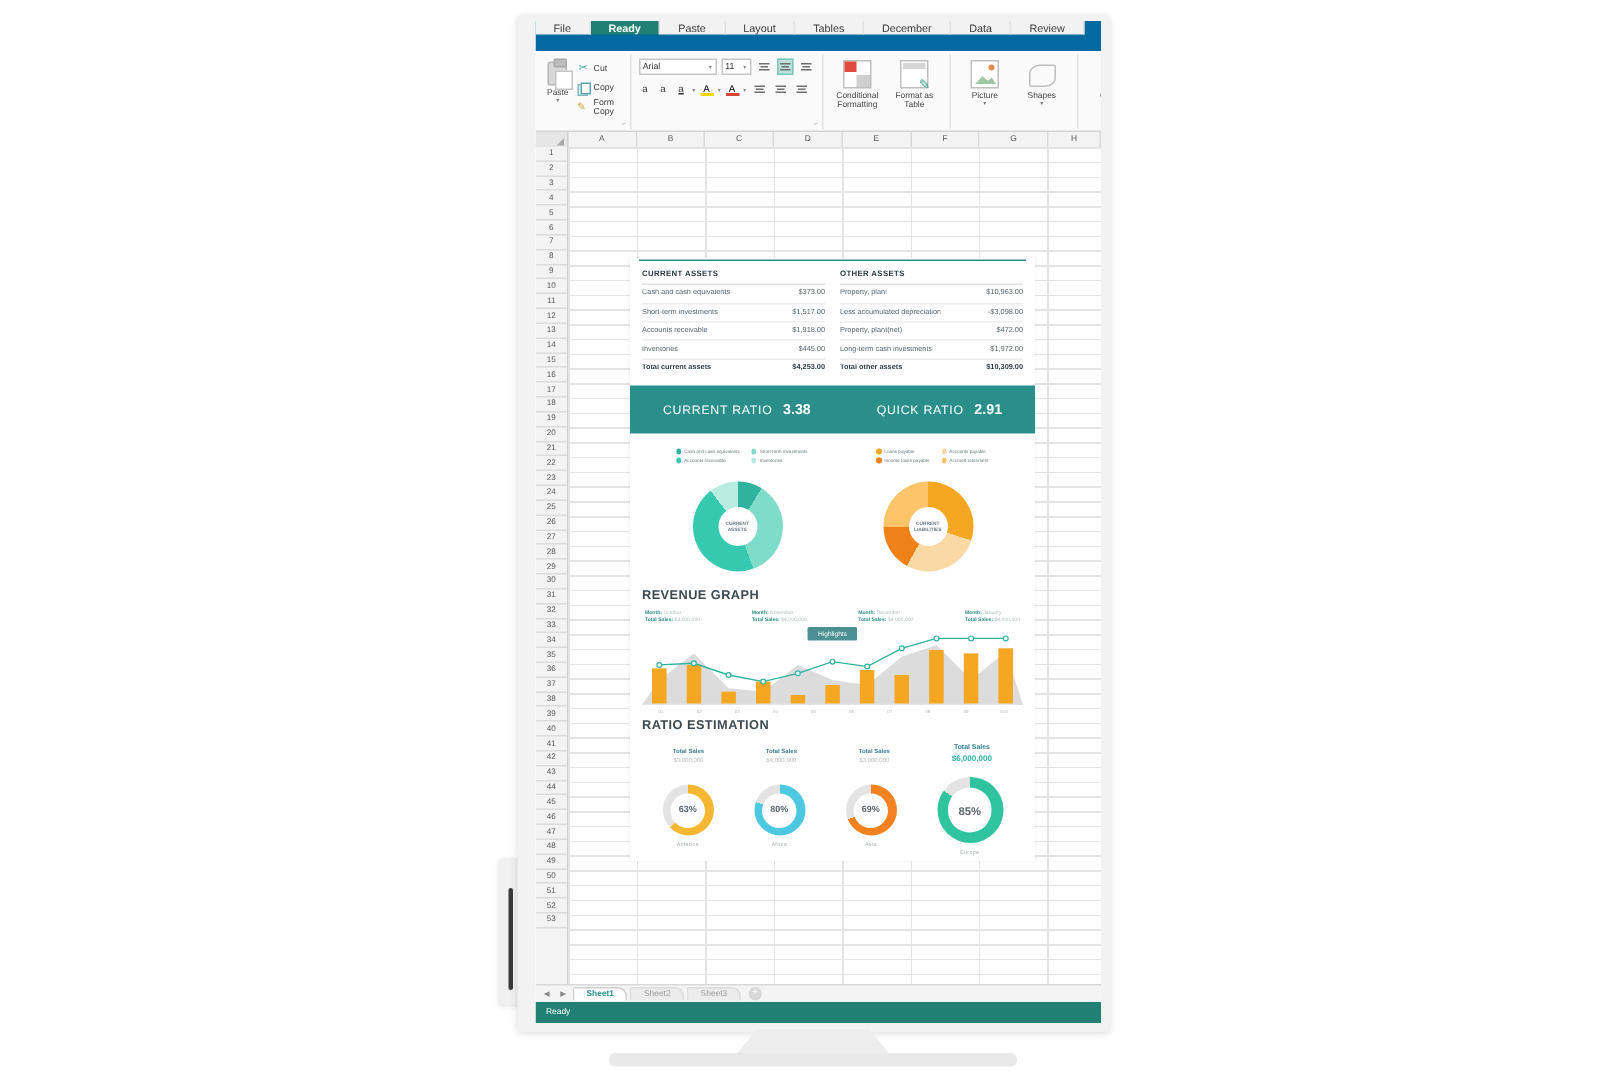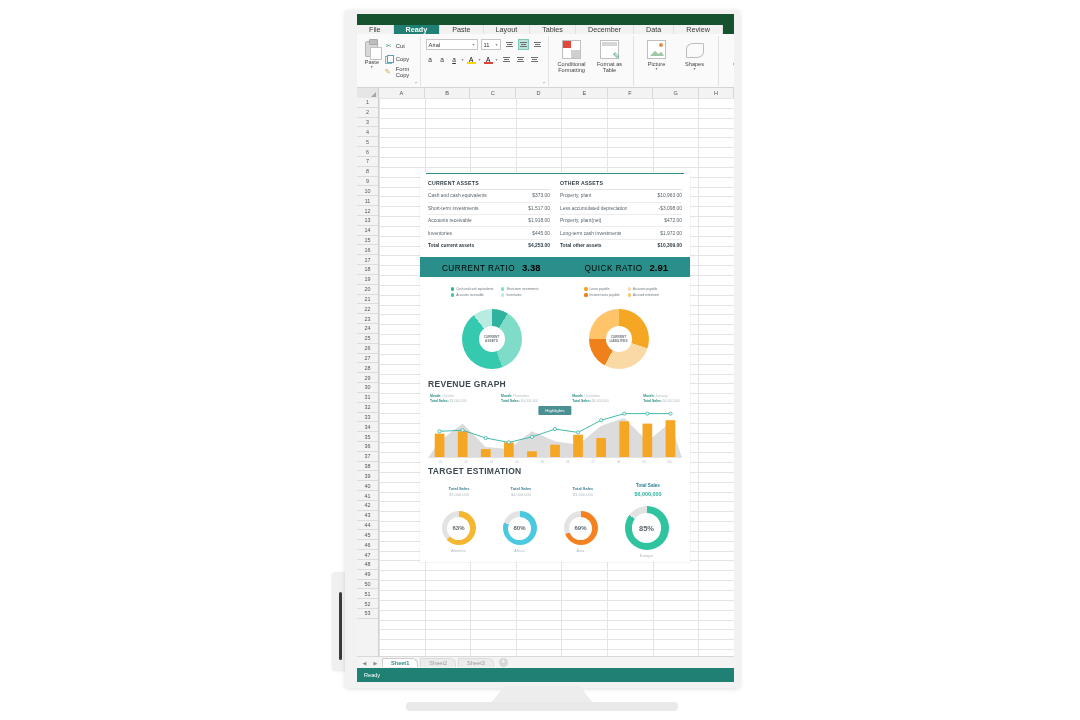--- a/index.html
+++ b/index.html
@@ -37,21 +37,21 @@
     background: #ededed;
     clip-path: polygon(14% 0, 86% 0, 100% 100%, 0% 100%);
   }
   #monitor-base {
     position: absolute; left: 406px; top: 702px; width: 272px; height: 9px;
     background: #e9e9e9; border-radius: 4px;
   }
 
   
   #ribbon { position:absolute; left:0; top:0; width:377px; background:#f2f2f2; }
-  #tab-strip { display:flex; height:20px; background:#14532d; align-items:flex-end; }
+  #tab-strip { display:flex; height:20px; background:#0369a1; align-items:flex-start; }
   .ribbon-tab {
     flex: 0 0 auto; padding: 0 12px; font-size: 7.2px; color: #3a3a3a;
     display:flex; align-items:center; justify-content:center;
     border-right: 1px solid #e0e0e0; background: #f2f2f2; white-space: nowrap;
   }
   .ribbon-tab.active { background:#1f8073; color:#fff; font-weight:bold; }
   #ribbon-body {
     height: 54px; background:#fafafa; border-bottom:1px solid #d4d4d4;
     display:flex; align-items:stretch; padding: 2px 0 0 0;
   }
@@ -147,21 +147,21 @@
   .bar-strip { display:flex; align-items:center; padding:6px 8px 4px 8px; gap:10px; }
   .bar-wrap { width:122px; }
   .bar-track { height:9px; background:#efefef; display:flex; }
   .bar-fill { height:9px; background:#f0b429; background-image:repeating-linear-gradient(90deg, #f5bf41 0 3px, #ebaa21 3px 4px); }
   .bar-axis { position:relative; height:7px; border-top:1px solid #d6d6d6; margin-top:1px; }
   .bar-axis span { position:absolute; top:1px; font-size:3.4px; color:#9aa3a8; transform:translateX(-50%); }
   .total-assets { display:flex; align-items:baseline; gap:5px; }
   .ta-label { font-size:6.2px; font-weight:bold; color:#3d4a52; letter-spacing:.3px; }
   .ta-value { font-size:10px; font-weight:bold; color:#2fb39f; letter-spacing:.2px; }
 
-  .ratio-band { margin:6px 0 0 0; background:#2a8f8a; height:20px; display:flex; align-items:center; justify-content:space-around; color:#000000; }
+  .ratio-band { margin:6px 0 0 0; background:#2a8f8a; height:32px; display:flex; align-items:center; justify-content:space-around; color:#ffffff; }
   .ratio-item { display:flex; align-items:baseline; gap:7px; }
   .ratio-item .rl { font-size:8.2px; letter-spacing:.5px; }
   .ratio-item .rv { font-size:9.5px; font-weight:bold; }
 
   .donut-block { padding:10px 8px 8px 8px; }
   .legend-pair { display:flex; justify-content:space-around; }
   .legend-grid { display:grid; grid-template-columns:auto auto; gap:2px 8px; }
   .leg { display:flex; align-items:center; gap:2px; font-size:3.1px; color:#6d777d; white-space:nowrap; }
   .dot { width:3.2px; height:3.2px; border-radius:50%; flex:0 0 3.2px; }
   .donut-row { display:flex; justify-content:space-around; margin-top:12px; }
@@ -586,21 +586,21 @@
               <span>04</span>
               <span>05</span>
               <span>06</span>
               <span>07</span>
               <span>08</span>
               <span>09</span>
               <span>010</span>
             </div>
         </div>
 
-        <div class="sec-title dark">TARGET ESTIMATION</div>
+        <div class="sec-title dark">RATIO ESTIMATION</div>
         <div class="target-row" id="target-stats">
             <div class="t-stat">
               <div class="k">Total Sales</div>
               <div class="v">$3,000,000</div>
             </div>
             <div class="t-stat">
               <div class="k">Total Sales</div>
               <div class="v">$4,000,000</div>
             </div>
             <div class="t-stat">

